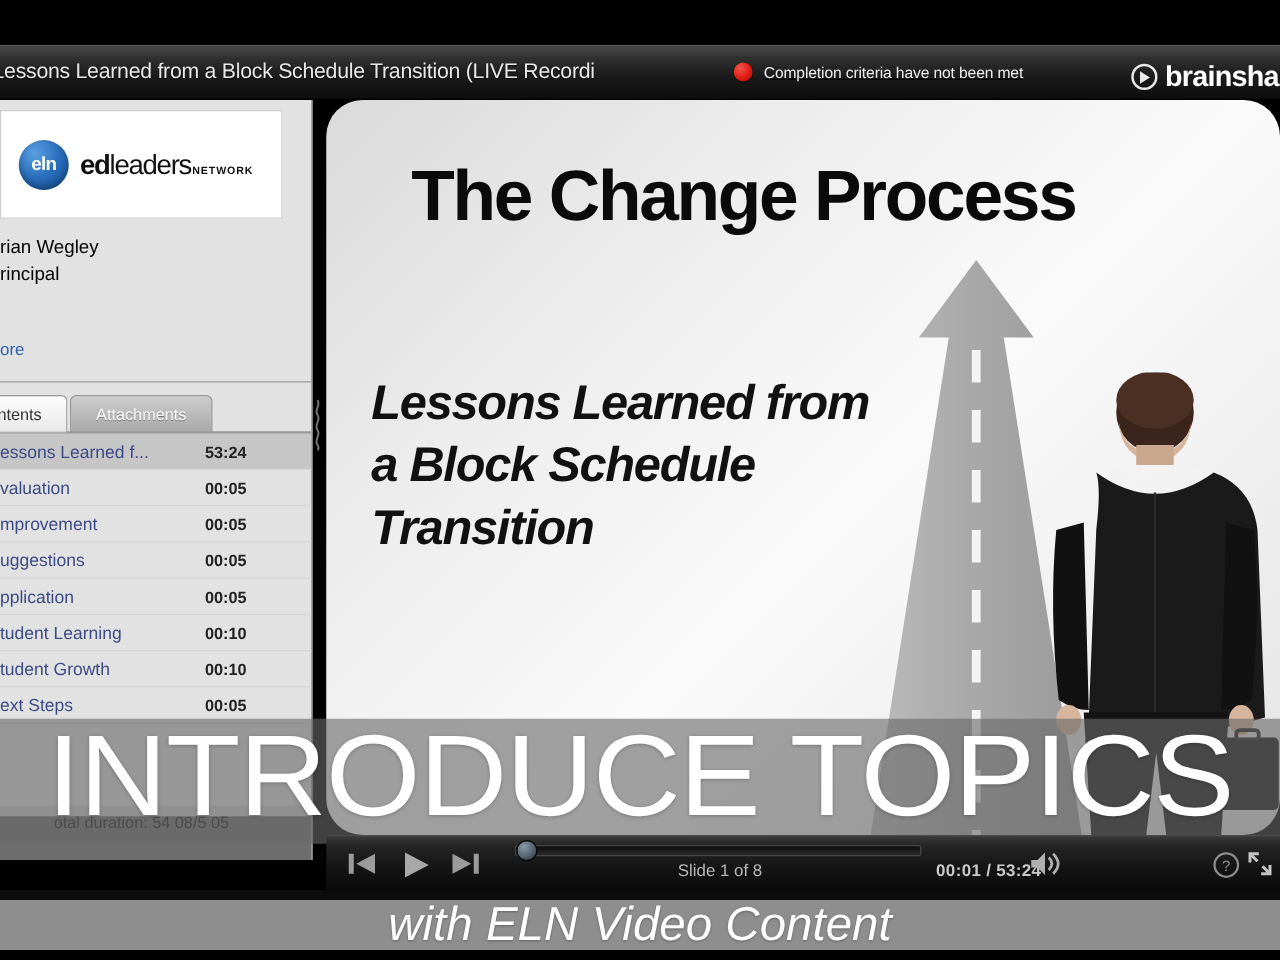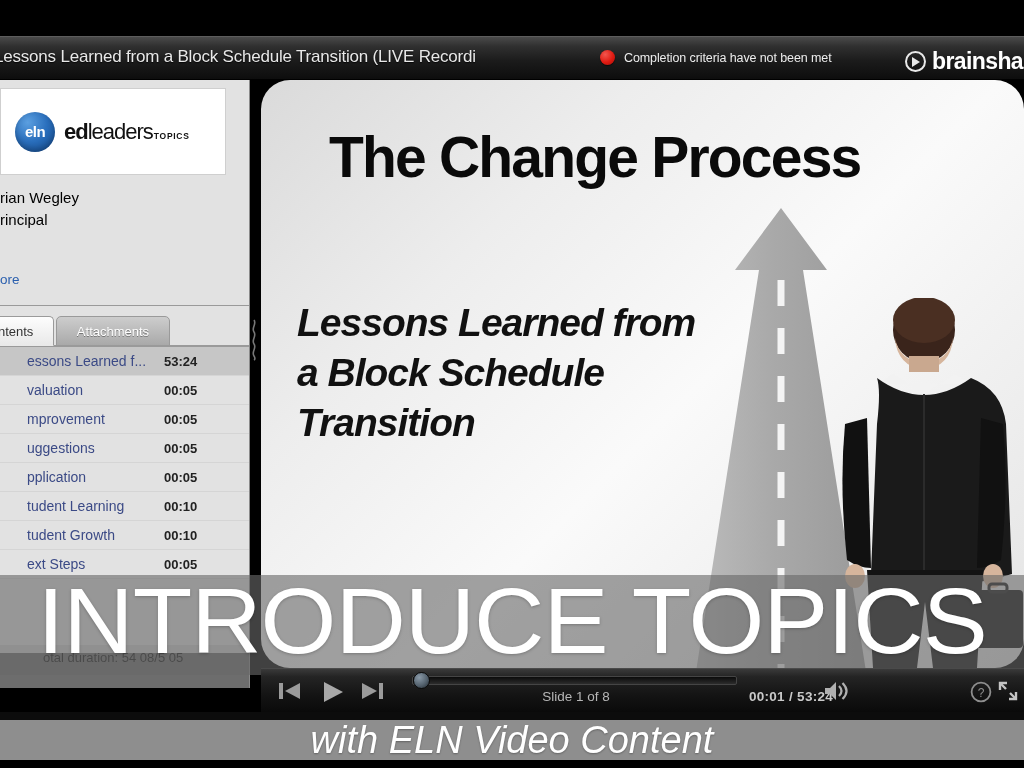--- a/index.html
+++ b/index.html
@@ -21,22 +21,22 @@
     border-bottom:1px solid #000;
     overflow:hidden;
   }
   .pres-title {
     position:absolute; left:-6px; top:10px;
     font-size:17px; color:#e8e8e8; white-space:nowrap;
     letter-spacing:-0.2px;
     text-shadow:0 1px 1px rgba(0,0,0,.8);
   }
   .completion {
-    position:absolute; left:600px; top:13px;
-    display:flex; align-items:flex-end; gap:9px;
+    position:absolute; left:587px; top:13px;
+    display:flex; align-items:flex-end; gap:9px;text-decoration:underline;
   }
   .dot-red {
     width:15px; height:15px; border-radius:50%;
     background:radial-gradient(circle at 35% 30%,#f2564e 0%,#e01b12 55%,#a50d06 100%);
     box-shadow:0 1px 1px rgba(0,0,0,.6);
   }
   .completion-text { font-size:12.5px; color:#ededed; white-space:nowrap; letter-spacing:-0.1px; }
   .brand {
     position:absolute; left:905px; top:11px;
     display:flex; align-items:center; gap:6px; white-space:nowrap;
@@ -117,21 +117,21 @@
 
   
   .toc { position:absolute; left:0px; top:267px; width:274px; }
   .toc-row {
     position:relative; height:29px;
     display:flex; align-items:center;
     font-size:14px; color:#3b4a86;
     border-bottom:1px solid #d5d5d5;
   }
   .toc-row.sel { background:#c6c6c6; }
-  .toc-label { position:absolute; left:24px; white-space:nowrap;padding-left:27px; }
+  .toc-label { position:absolute; left:24px; white-space:nowrap; }
   .toc-time { position:absolute; left:188px; color:#222; font-size:13px; font-weight:bold; }
 
   .sidebar-footbar {
     position:absolute; left:0; top:573px; width:274px; height:35px;
     background:#6d6d6d;
   }
   .total-dur {
     position:absolute; left:24px; top:-3px;
     font-size:13px; color:#1a1a1a; white-space:nowrap;margin-left:43px;
   }
@@ -251,21 +251,21 @@
     </div>
   </div>
 
   <div class="sidebar">
 
     <div class="logo-panel">
       <span class="eln-badge">eln</span>
       <span class="eln-words">
         <span class="eln-ed">ed</span>
         <span class="eln-leaders">leaders</span>
-        <span class="eln-network">TOPICS</span>
+        <span class="eln-network">NETWORK</span>
       </span>
     </div>
 
     <div class="presenter">
       <div>rian Wegley</div>
       <div>rincipal</div>
     </div>
 
     <div class="more-link">ore</div>
 

